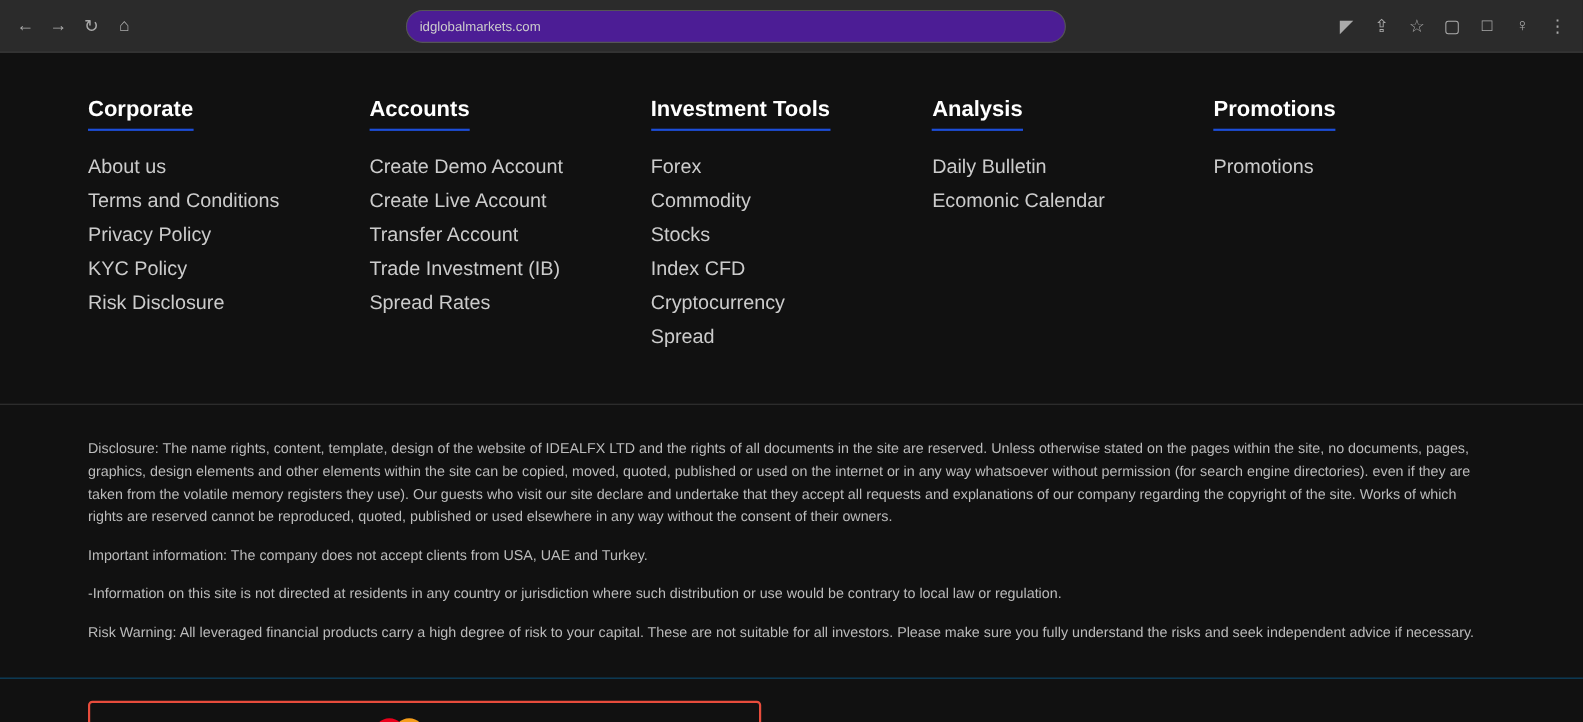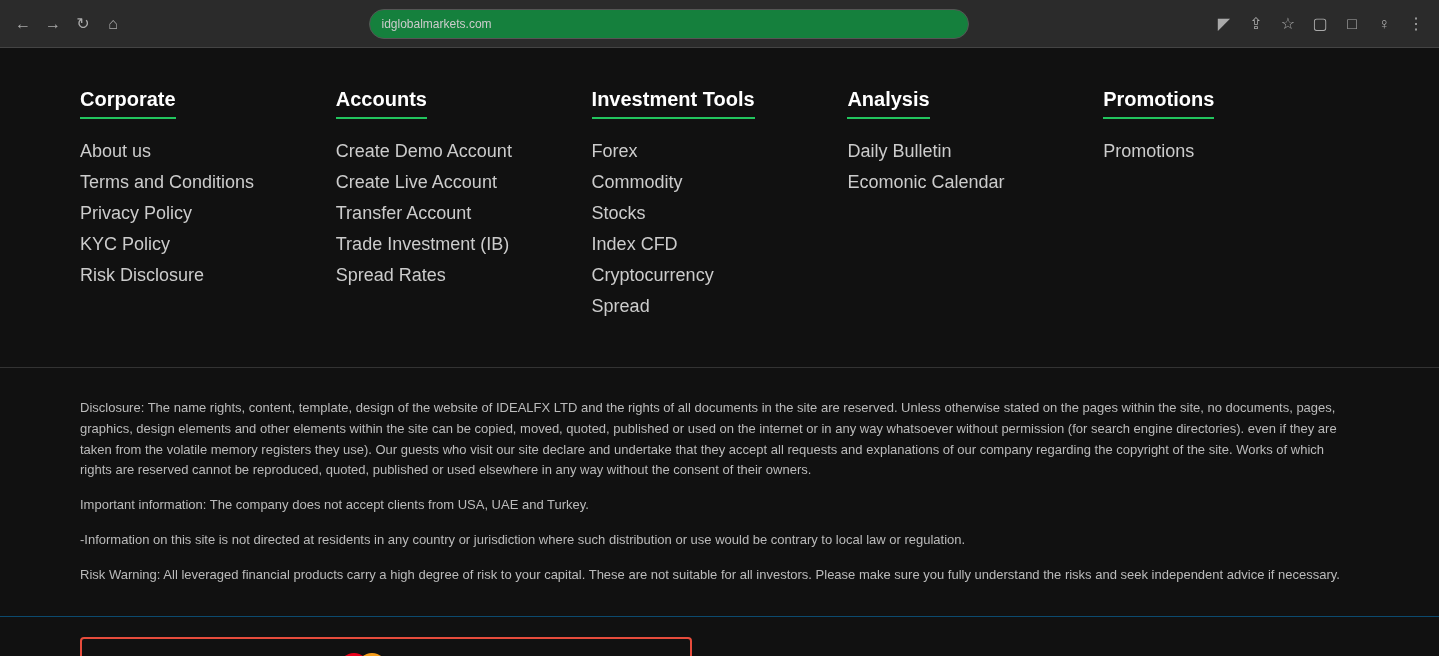--- a/index.html
+++ b/index.html
@@ -22,21 +22,21 @@
       border-bottom: 1px solid #444;
     }
     .browser-nav-btn {
       width: 22px; height: 22px;
       display: flex; align-items: center; justify-content: center;
       color: #aaa; font-size: 16px; cursor: pointer;
       background: none; border: none;
     }
     .browser-address-bar {
       flex: 1;
-      background: #15803d;
+      background: #4c1d95;
       border: 1px solid #555;
       border-radius: 20px;
       height: 30px;
       display: flex;
       align-items: center;
       padding: 0 12px;
       color: #fff;
       font-size: 13px;
       max-width: 600px;
       margin: 0 auto;
@@ -66,21 +66,21 @@
     .footer-col {
       flex: 1;
     }
 
     .footer-col-title {
       font-size: 20px;
       font-weight: bold;
       color: #fff;
       margin-bottom: 6px;
       padding-bottom: 6px;
-      border-bottom: 2px solid #22c55e;
+      border-bottom: 2px solid #1d4ed8;
       display: inline-block;
     }
 
     .footer-col ul {
       list-style: none;
       margin-top: 16px;
     }
 
     .footer-col ul li {
       margin-bottom: 10px;

